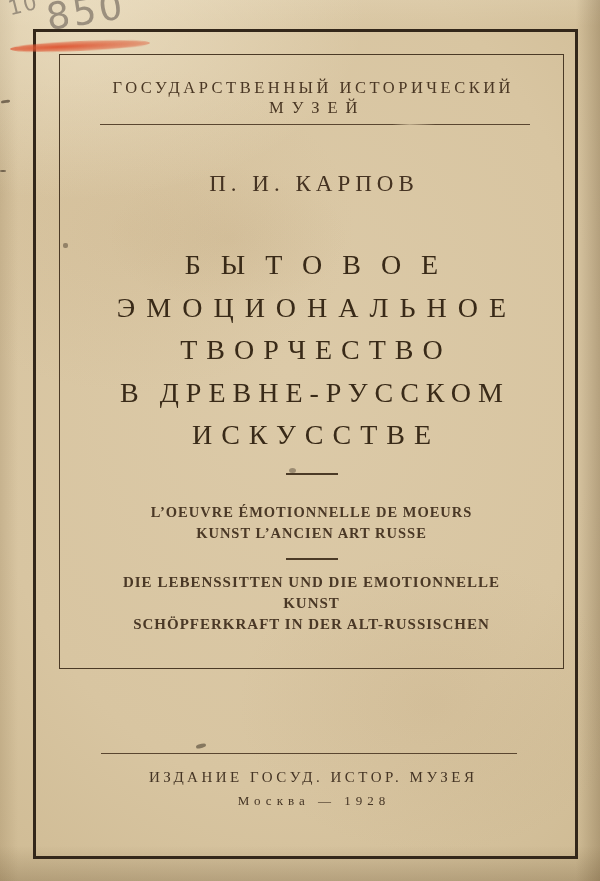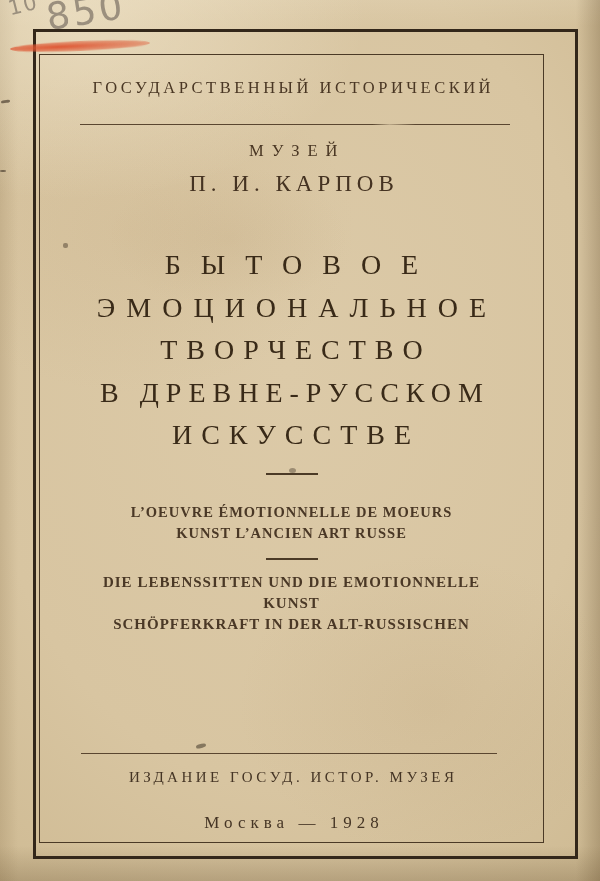--- a/index.html
+++ b/index.html
@@ -15,27 +15,27 @@
       radial-gradient(ellipse 150px 90px  at 38% 27%, rgba(170,140,96,.12), rgba(170,140,96,0) 80%),
       linear-gradient(to right, rgba(120,95,58,.18), rgba(120,95,58,0) 3%, rgba(120,95,58,0) 96%, rgba(100,78,46,.30)),
       linear-gradient(to bottom, rgba(235,222,194,.25), rgba(235,222,194,0) 3%, rgba(120,95,58,0) 96%, rgba(100,78,46,.28)),
       radial-gradient(ellipse 560px 760px at 48% 42%, #dccaa8 0%, #d8c5a1 55%, #cfbb94 85%, #c2ac83 100%);
   }
   .outer-frame{
     position:absolute;left:33px;top:29px;width:545px;height:830px;
     border:3px solid #33271a;box-sizing:border-box;
   }
   .inner-frame{
-    position:absolute;left:3px;top:22px;width:505px;height:789px;
+    position:absolute;left:23px;top:22px;width:505px;height:615px;
     border:1.5px solid #4b3a26;box-sizing:border-box;
   }
   .centered{position:absolute;left:0;width:100%;text-align:center;color:#42311f;}
   
   .museum{top:23px;font-size:16.5px;line-height:19.5px;letter-spacing:3.5px;padding-left:3.5px;box-sizing:border-box;color:#4a3724;}
-  .museum .l2{letter-spacing:8px;padding-left:8px;margin-top:43px;}
+  .museum .l2{letter-spacing:8px;padding-left:8px;}
   .museum-rule{position:absolute;left:40px;top:69px;width:430px;height:1px;
     background:linear-gradient(to right,#5a4630 0%,#5a4630 68%,rgba(90,70,48,.25) 72%,#5a4630 78%,#5a4630 100%);}
   
   .author{top:104px;font-size:23px;letter-spacing:5px;padding-left:5px;box-sizing:border-box;color:#453322;margin-top:12px;}
   
   .title{top:189px;font-size:28px;font-weight:normal;line-height:42.5px;color:#392a18;}
   .title div{box-sizing:border-box;}
   .t0{letter-spacing:20px;padding-left:20px;}
   .t1{letter-spacing:11px;padding-left:11px;}
   .t2{letter-spacing:9px;padding-left:9px;}
@@ -43,21 +43,21 @@
   .t4{letter-spacing:9px;padding-left:9px;}
   .divider{position:absolute;left:50%;width:52px;height:1.5px;background:#4b3a26;transform:translateX(-50%);}
   .div1{top:418px;}
   .div2{top:503px;}
   
   .fr{top:447px;font-size:14.5px;font-weight:bold;line-height:21px;letter-spacing:1px;color:#4a3826;}
   .de{top:517px;font-size:15px;font-weight:bold;line-height:21px;letter-spacing:1px;color:#4a3826;}
   
   .imprint-rule{position:absolute;left:41px;top:698px;width:416px;height:1px;background:#5a4630;}
   .publisher{top:714px;font-size:15px;letter-spacing:3.5px;padding-left:3.5px;box-sizing:border-box;color:#453525;}
-  .place-year{top:738px;font-size:17px;letter-spacing:5px;padding-left:5px;box-sizing:border-box;color:#453525;margin-top:20px;}
+  .place-year{top:738px;font-size:13px;letter-spacing:5px;padding-left:5px;box-sizing:border-box;color:#453525;}
   
   .handwriting{position:absolute;font-family:"DejaVu Sans",sans-serif;color:#8e8374;opacity:.85;}
   .hw-small{left:8px;top:-7px;font-size:21px;transform:rotate(-14deg);letter-spacing:2px;}
   .hw-num{left:46px;top:-10px;font-size:37px;transform:rotate(-9deg);letter-spacing:3px;}
   .red-mark{
     position:absolute;left:10px;top:41px;width:140px;height:10px;border-radius:50%;
     background:radial-gradient(ellipse at 35% 50%, rgba(222,82,46,.95), rgba(222,82,46,.5) 62%, rgba(222,82,46,0) 98%);
     transform:rotate(-2.5deg);filter:blur(.4px);z-index:5;
   }
   .speck{position:absolute;background:#4f4232;border-radius:40%;opacity:.7;}

